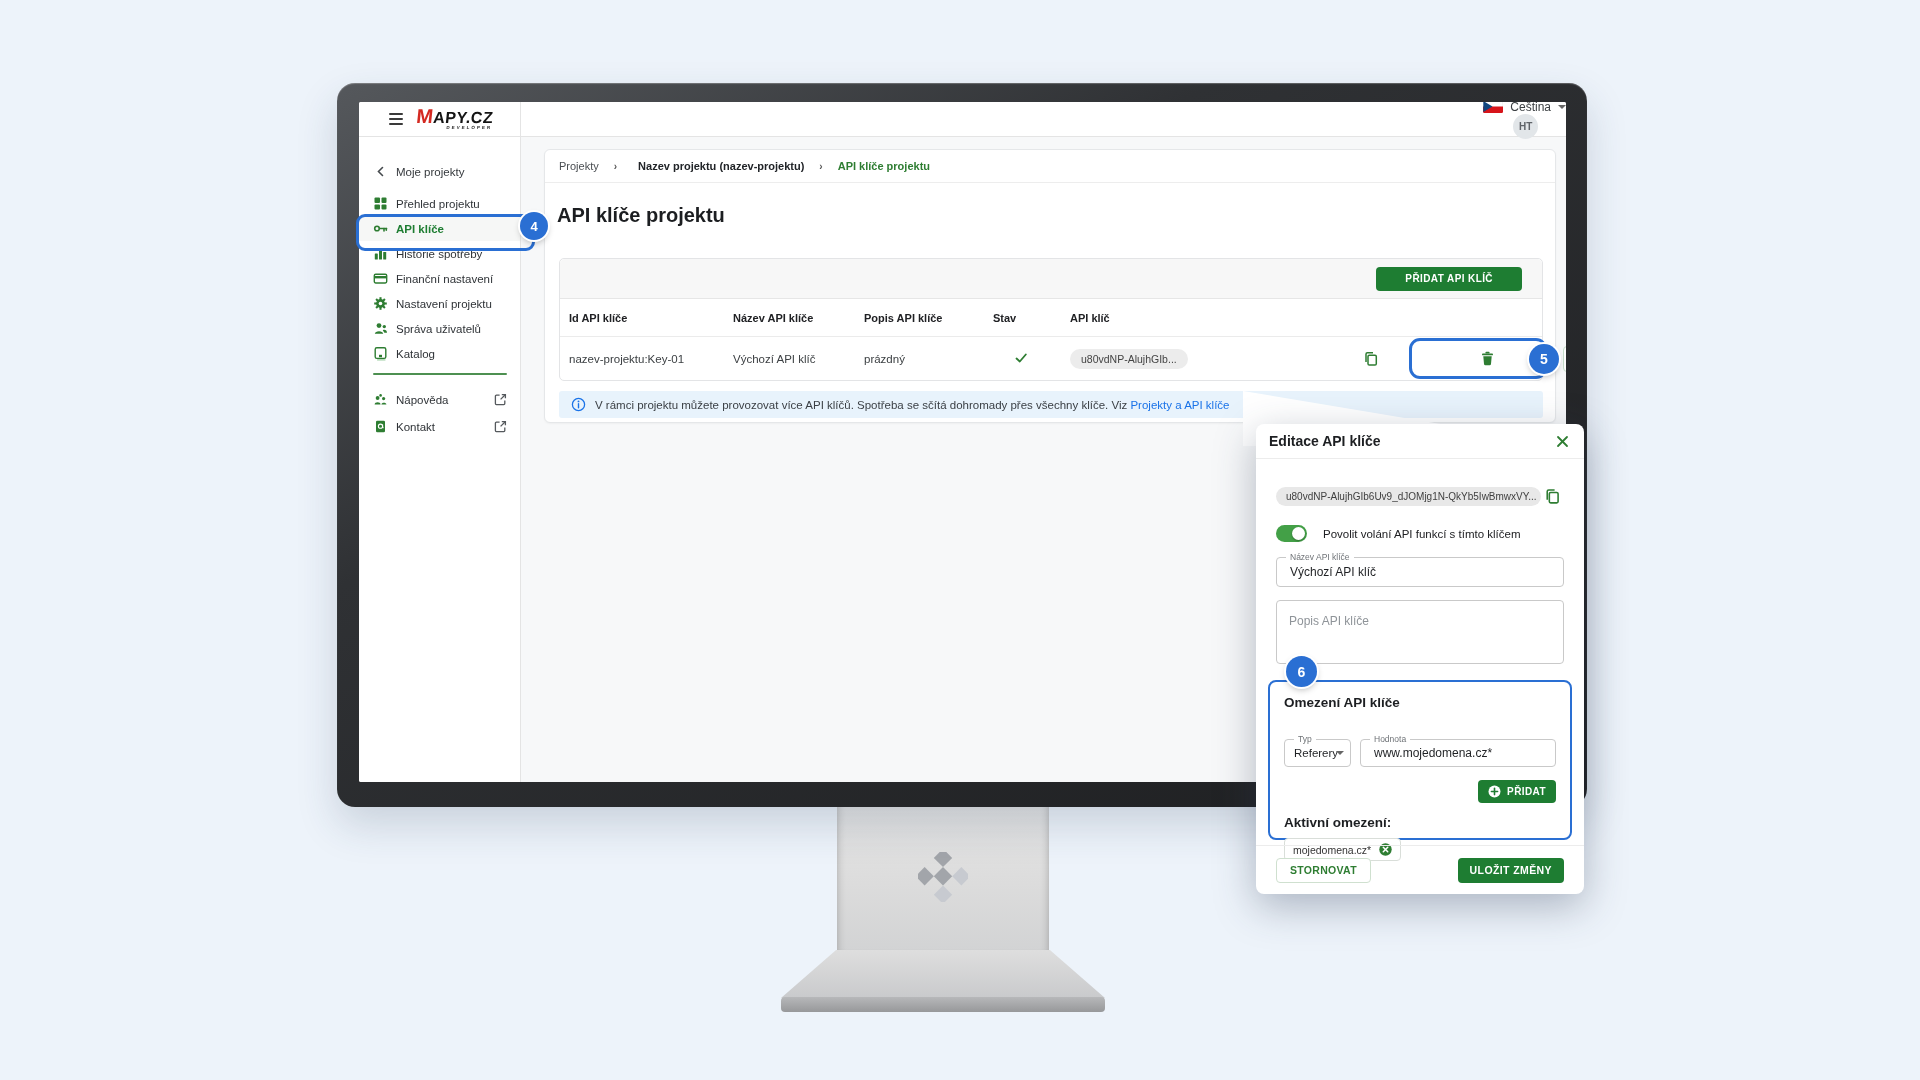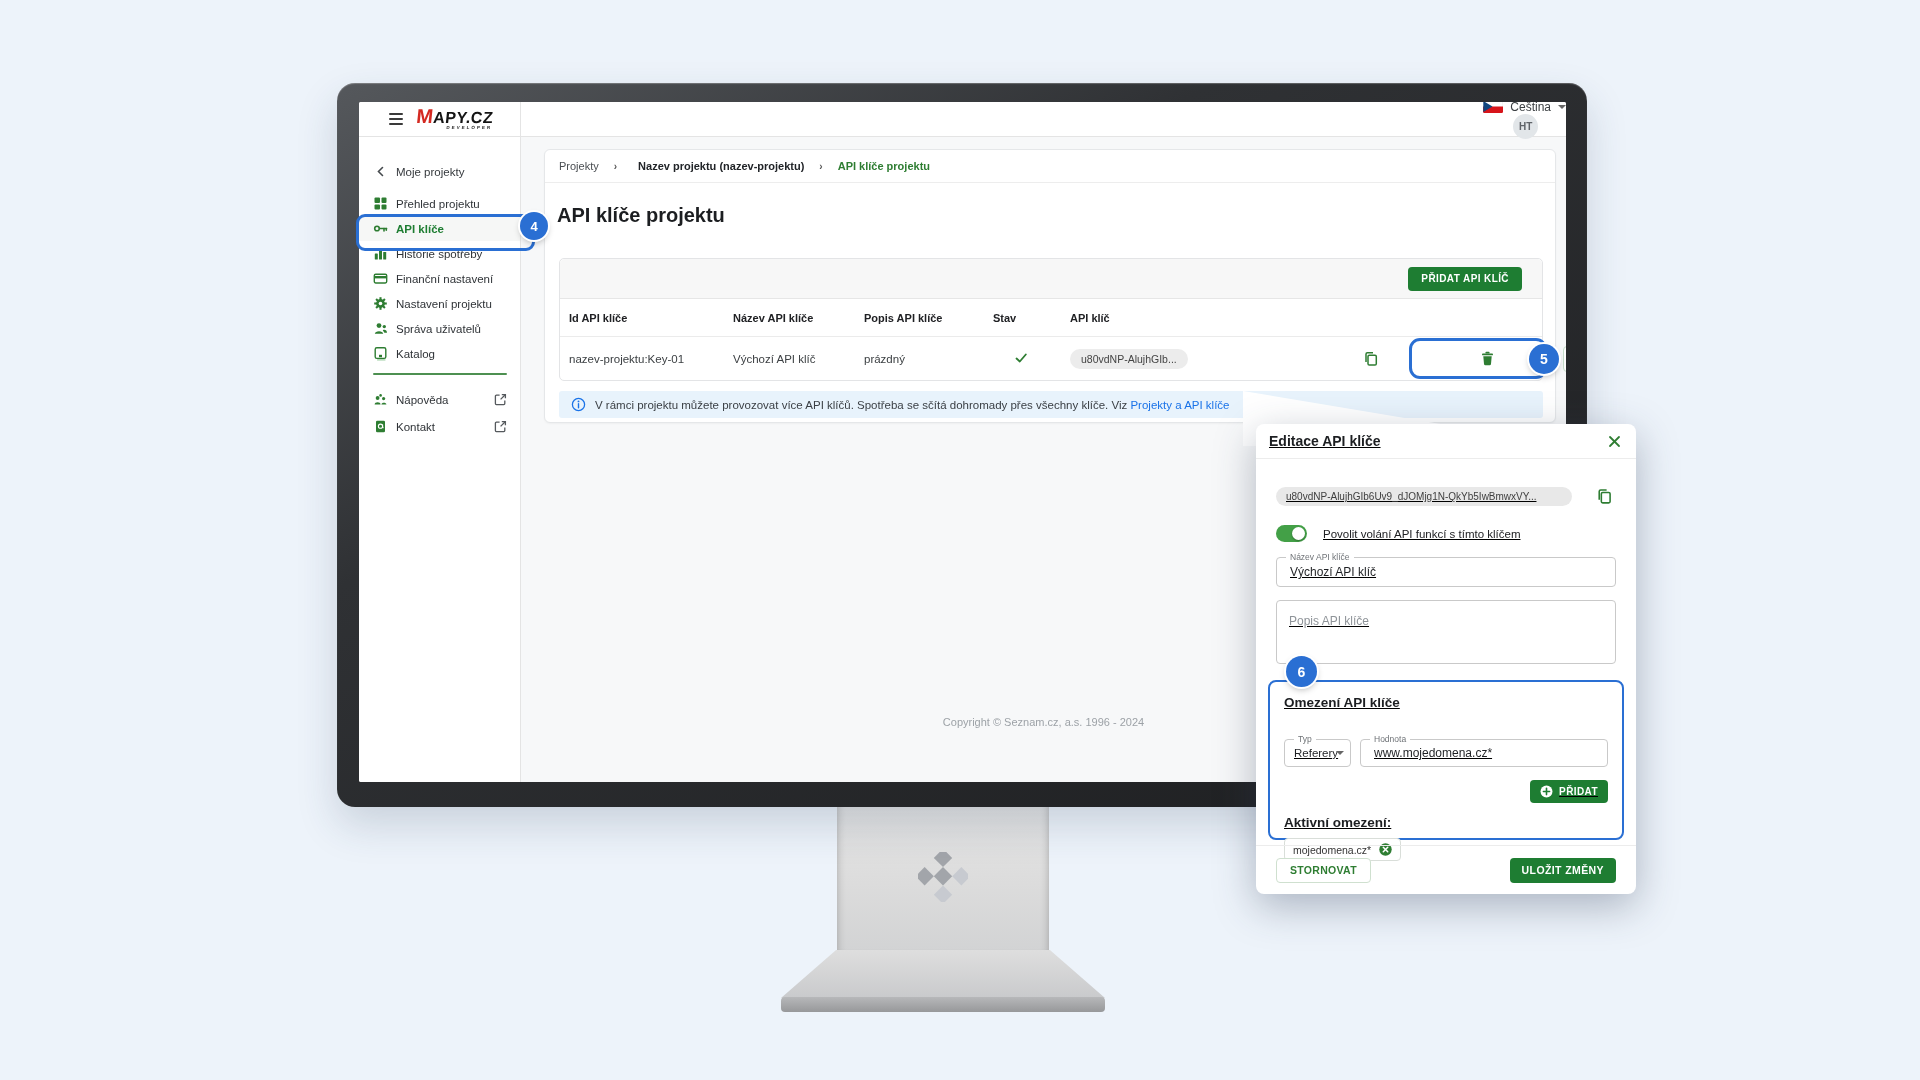--- a/index.html
+++ b/index.html
@@ -67,42 +67,42 @@
   .bc-item.bold { font-weight:700; color:#212428;margin-left:6px; }
   .bc-item.current { color:#2e7d32; font-weight:600; cursor:default; }
   .bc-sep { font-size:10px; color:#555; font-weight:700; }
   .page-title { margin:21px 0 0 12px; font-size:20px; font-weight:700; color:#1c1e21; }
 
   .table-box { position:absolute; left:14px; top:108px; width:984px; border:1px solid #e3e4e6; border-radius:5px; overflow:visible; background:#fff; }
   .table-toolbar { height:40px; background:#f7f7f7; border-bottom:1px solid #e6e6e6; border-radius:5px 5px 0 0;
     display:flex; align-items:center; justify-content:flex-end; padding-right:20px; }
   .btn-green { background:#1e7d32; color:#fff; font-weight:700; letter-spacing:.4px; border:none;
     border-radius:4px; cursor:pointer; font-family:inherit; }
-  .btn-add-key { font-size:10px; height:24px; padding:0 13px; }
+  .btn-add-key { font-size:10px; height:24px; padding:0 29px; }
   .tgrid { display:grid; grid-template-columns:143px 110px 108px 56px 240px 80px 110px 1fr; align-items:center; padding-left:9px;gap:21px; }
   .thead { height:37px; }
   .th { font-size:11px; font-weight:700; color:#202124; white-space:nowrap; }
   .trow { height:44px; border-top:1px solid #ebebeb; }
   .td { font-size:11.5px; color:#3c4043; white-space:nowrap; }
   .td-center { justify-self:center; }
   .key-chip { background:#ececec; border-radius:11px; padding:4px 11px; font-size:10.5px; color:#444; width:fit-content; }
   .icon-btn { background:none; border:none; cursor:pointer; display:flex; padding:2px; }
   .btn-outline-green { background:#fdfdfd; border:1px solid #c5dcc9; color:#2e7d32; font-weight:700;
     border-radius:4px; cursor:pointer; font-family:inherit; letter-spacing:.3px; }
   .btn-key-settings { font-size:10px; height:26px; padding:12px 11px; justify-self:end; margin-right:30px; }
 
   .info-bar { position:absolute; left:14px; top:241px; width:984px; height:27px; background:#e8f3fc;
     border-radius:3px; display:flex; align-items:center; gap:9px; padding:0 12px; }
   .info-text { font-size:11.5px; color:#3a3f44; }
   .info-link { color:#1a73e8; cursor:pointer; }
   .footer-copy { position:absolute; left:0; top:579px; width:100%; text-align:center; font-size:11px; color:#9da2a7; }
 
   
-  .modal { position:absolute; left:1256px; top:424px; width:380px; height:470px; background:#fff;
-    border-radius:8px; box-shadow:0 12px 40px rgba(45,60,85,.35); z-index:10;text-decoration:underline; }
+  .modal { position:absolute; left:1256px; top:424px; width:328px; height:470px; background:#fff;
+    border-radius:8px; box-shadow:0 12px 40px rgba(45,60,85,.35); z-index:10; }
   .modal-header { height:35px; display:flex; align-items:center; padding:0 14px 0 13px; border-bottom:1px solid #ececec; }
   .modal-title { font-size:14px; font-weight:700; color:#1d1f22; }
   .modal-close { margin-left:auto; background:none; border:none; cursor:pointer; display:flex; }
   .modal-body { padding:0 20px; position:relative; }
   .keyrow { display:flex; align-items:center; margin-top:26px; }
   .key-pill { width:296px; height:19px; background:#e8e8e8; border-radius:10px; font-size:10px; color:#3f3f3f;
     line-height:19px; padding:0 10px; white-space:nowrap; overflow:hidden; }
   .keyrow .icon-btn { margin-left:auto; }
   .toggle-row { display:flex; align-items:center; gap:16px; margin-top:17px; }
   .toggle { width:31px; height:17px; border-radius:9px; background:#43a047; position:relative; cursor:pointer; flex:none; }
@@ -394,21 +394,20 @@
             <svg width="15" height="15" viewBox="0 0 15 15">
                 <circle cx="7.5" cy="7.5" r="6.1" fill="none" stroke="#1a73e8" stroke-width="1.3"></circle>
                 <line x1="7.5" y1="6.8" x2="7.5" y2="10.7" stroke="#1a73e8" stroke-width="1.4" stroke-linecap="round"></line>
                 <circle cx="7.5" cy="4.4" r=".95" fill="#1a73e8"></circle>
               </svg>
           </span>
           <span class="info-text"><span>V rámci projektu můžete provozovat více API klíčů. Spotřeba se sčítá dohromady přes všechny klíče. Viz</span> <span class="info-link">Projekty a API klíče</span></span>
         </div>
       </div>
 
-      <div class="footer-copy">Copyright © Seznam.cz, a.s. 1996 - 2024</div>
     </div>
   </div>
 
   <div class="wedge"></div>
 
   <div class="modal">
     <div class="modal-header">
       <span class="modal-title">Editace API klíče</span>
       <button class="modal-close">
         <svg width="15" height="15" viewBox="0 0 15 15" stroke="#2e7d32" stroke-width="1.8" stroke-linecap="round">

